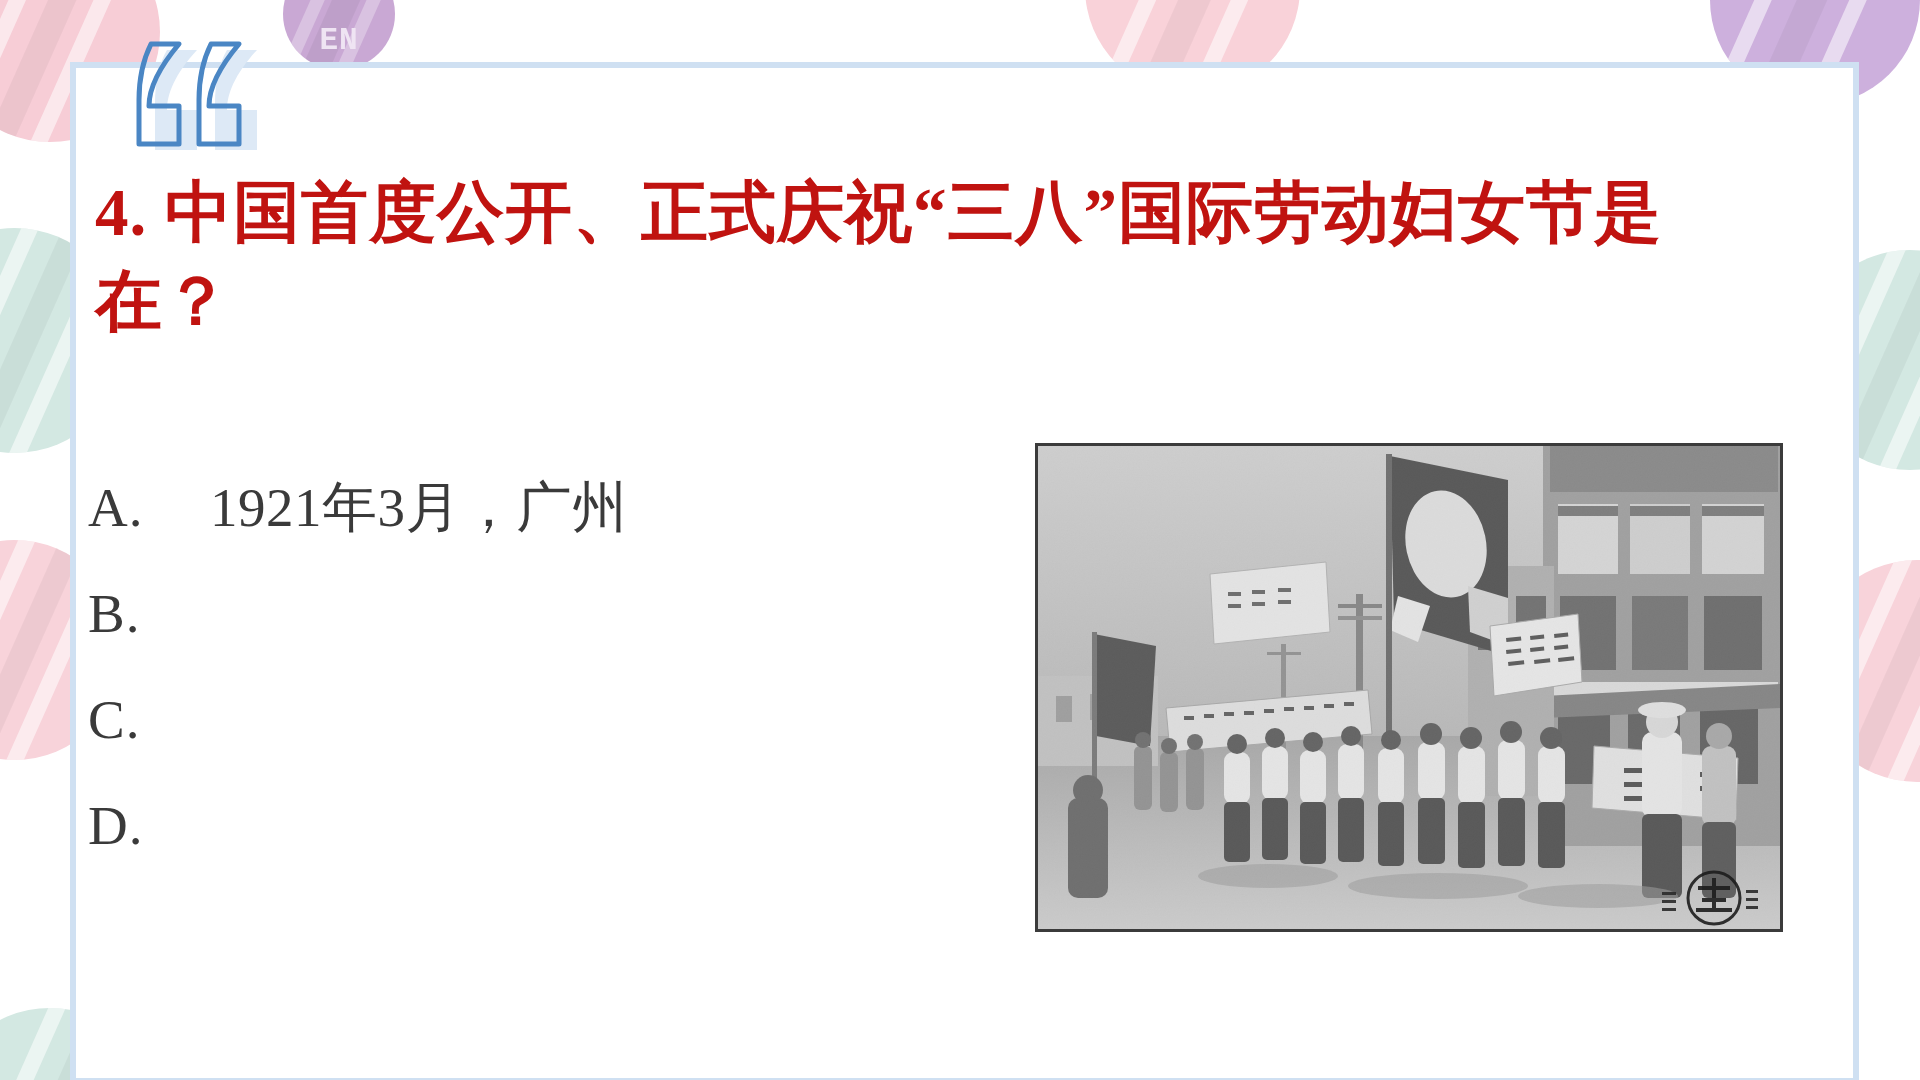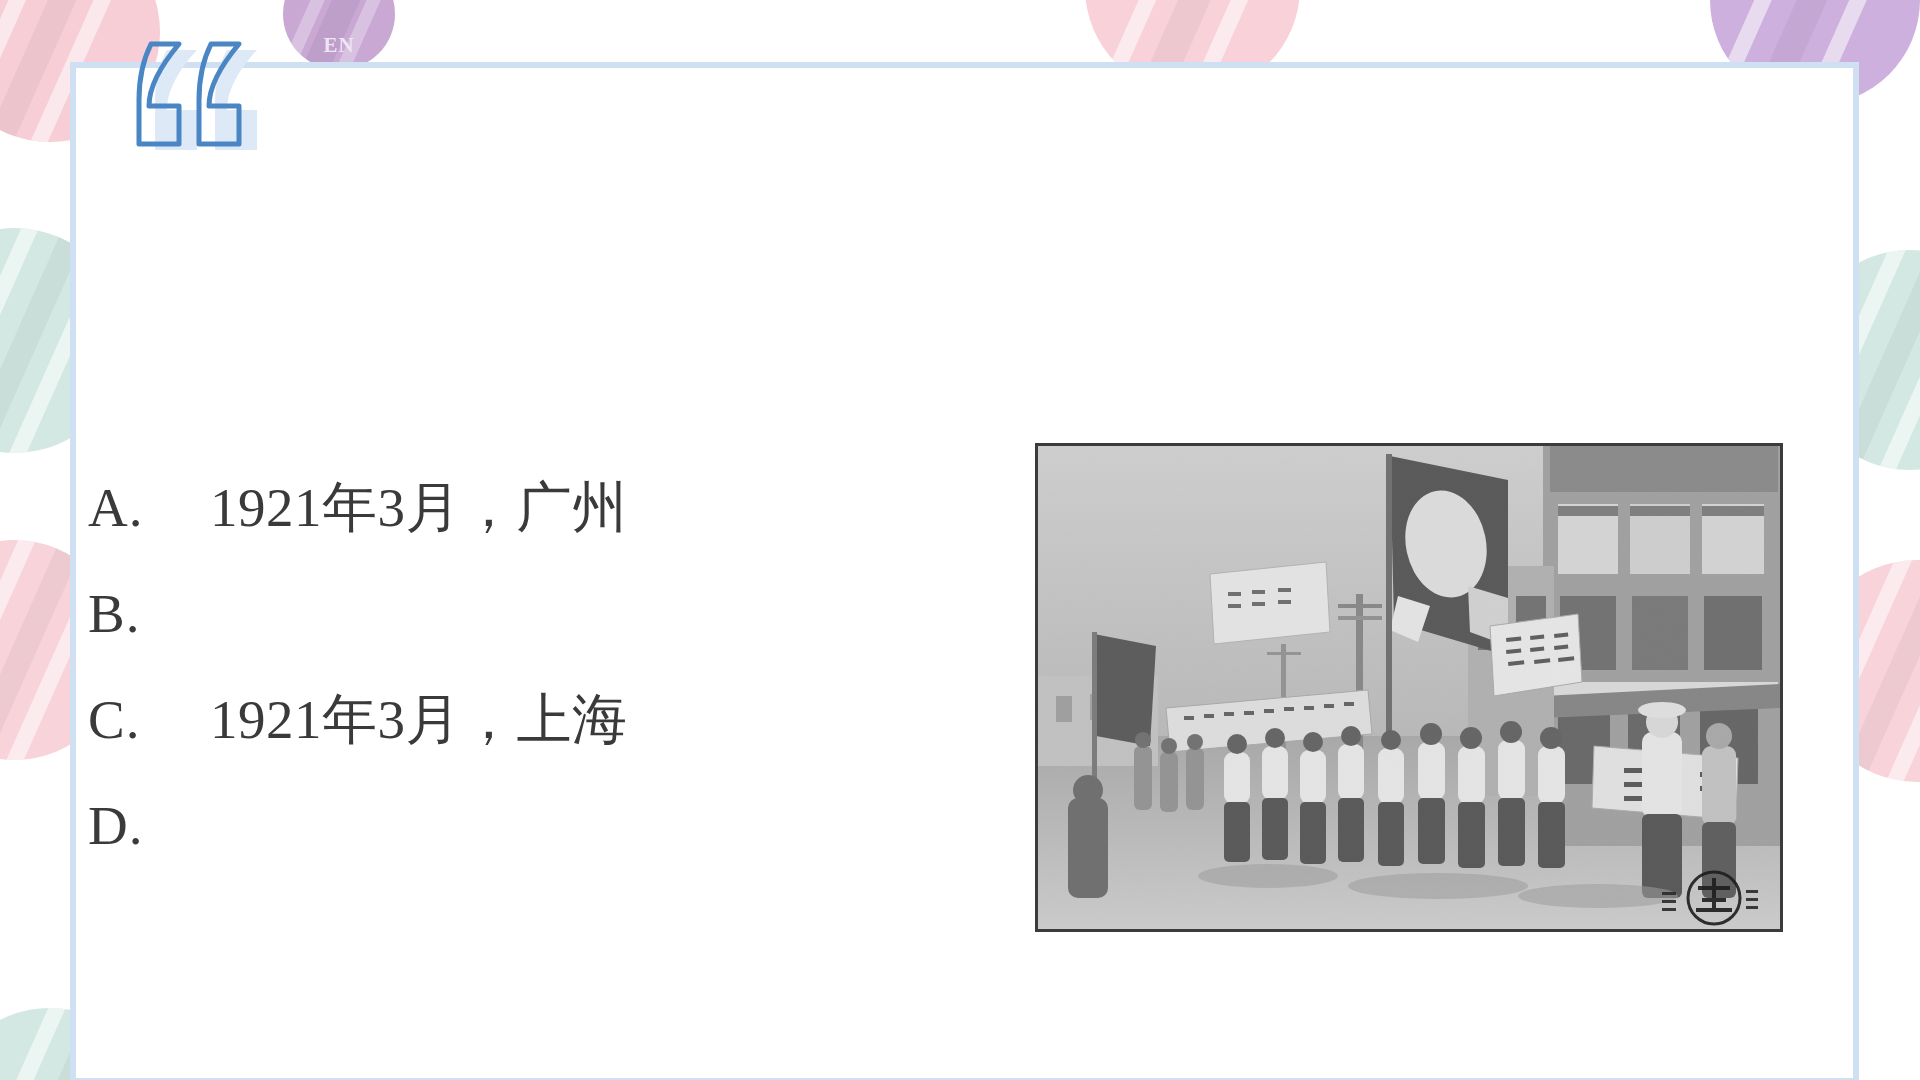--- a/index.html
+++ b/index.html
@@ -59,23 +59,23 @@
     position: absolute;
     top: -40%;
     height: 180%;
     width: 13px;
     background: rgba(255,255,255,0.30);
     transform: rotate(24deg);
   }
   #en-badge .en-text {
     position: relative;
     color: #efe4f3;
-    font-family: Liberation Serif, serif;
+    font-family: Liberation Mono, monospace;
     font-weight: 700;
-    font-size: 21px;
+    font-size: 31px;
     letter-spacing: 1px;
     padding-bottom: 12px;
   }
 
   
   #slide-frame {
     position: absolute;
     left: 70px;
     top: 62px;
     width: 1789px;
@@ -251,32 +251,32 @@
 
     <g fill="none" stroke="#4a86c4" stroke-width="5" stroke-linejoin="round" stroke-linecap="round">
       <path d="M46 12 L74 12 C52 38 44 58 44 74 L74 74 L74 112 L34 112 L34 68 C34 44 38 28 46 12 Z"></path>
       <path d="M106 12 L134 12 C112 38 104 58 104 74 L134 74 L134 112 L94 112 L94 68 C94 44 98 28 106 12 Z"></path>
     </g>
   </svg>
 </div>
 
 <div id="content">
 
+  <div id="question-title">4. 中国首度公开、正式庆祝“三八”国际劳动妇女节是在？</div>
 
   <div id="options-list">
     <div class="option-row">
       <span class="option-label">A.</span>
       <span class="option-text">1921年3月，广州</span>
     </div>
     <div class="option-row">
       <span class="option-label">B.</span>
     </div>
     <div class="option-row">
       <span class="option-label">C.</span>
-      <span class="option-text">1921年3月，上海</span>
     </div>
     <div class="option-row">
       <span class="option-label">D.</span>
     </div>
   </div>
 
   <div id="history-photo">
     <svg width="742" height="483" viewBox="0 0 742 483" xmlns="http://www.w3.org/2000/svg">
       <defs>
         <linearGradient id="skyg" x1="0" y1="0" x2="0" y2="1">

